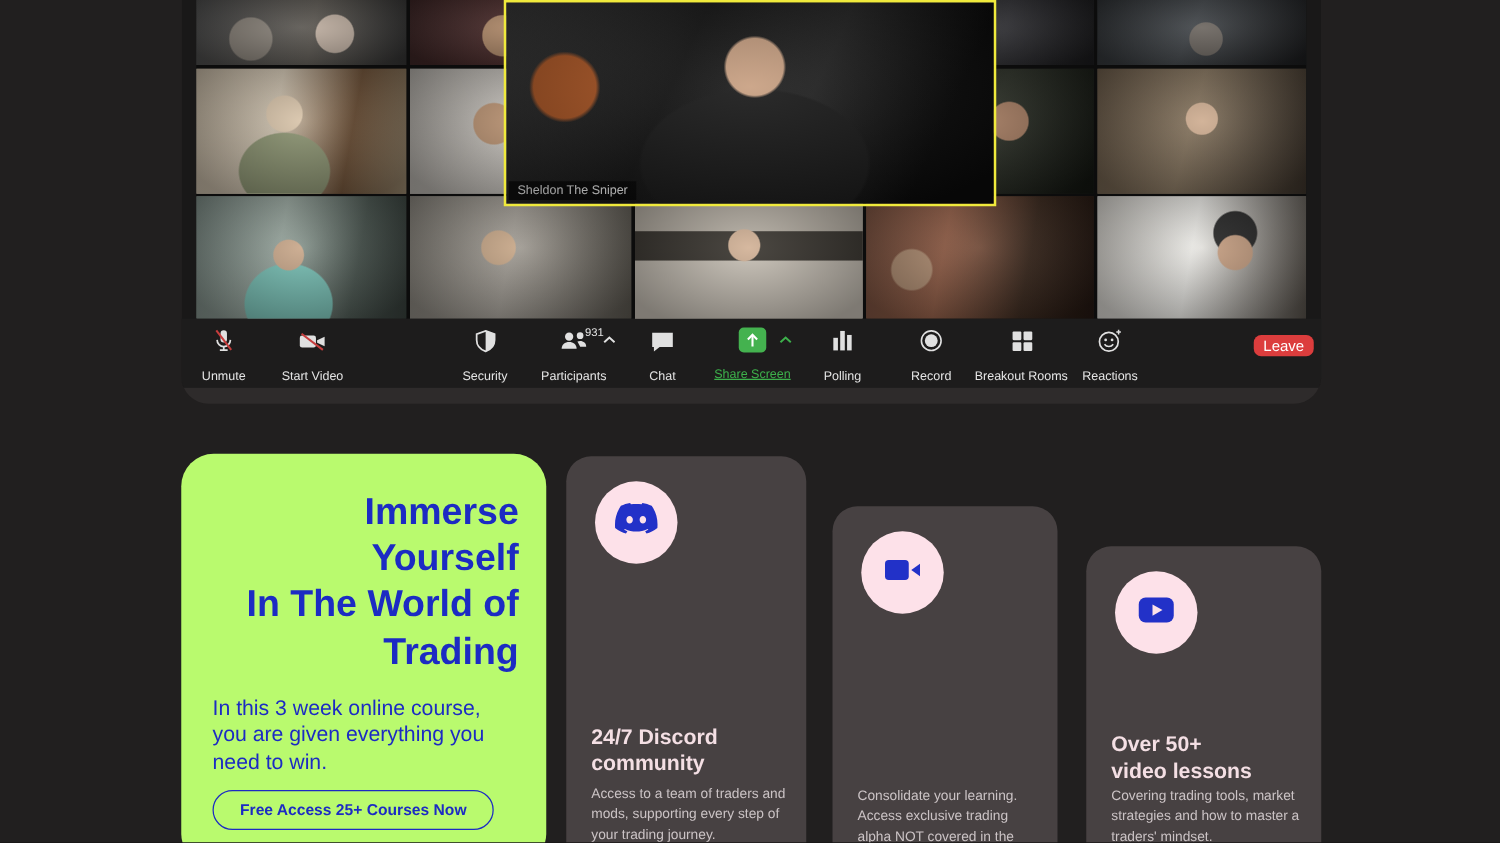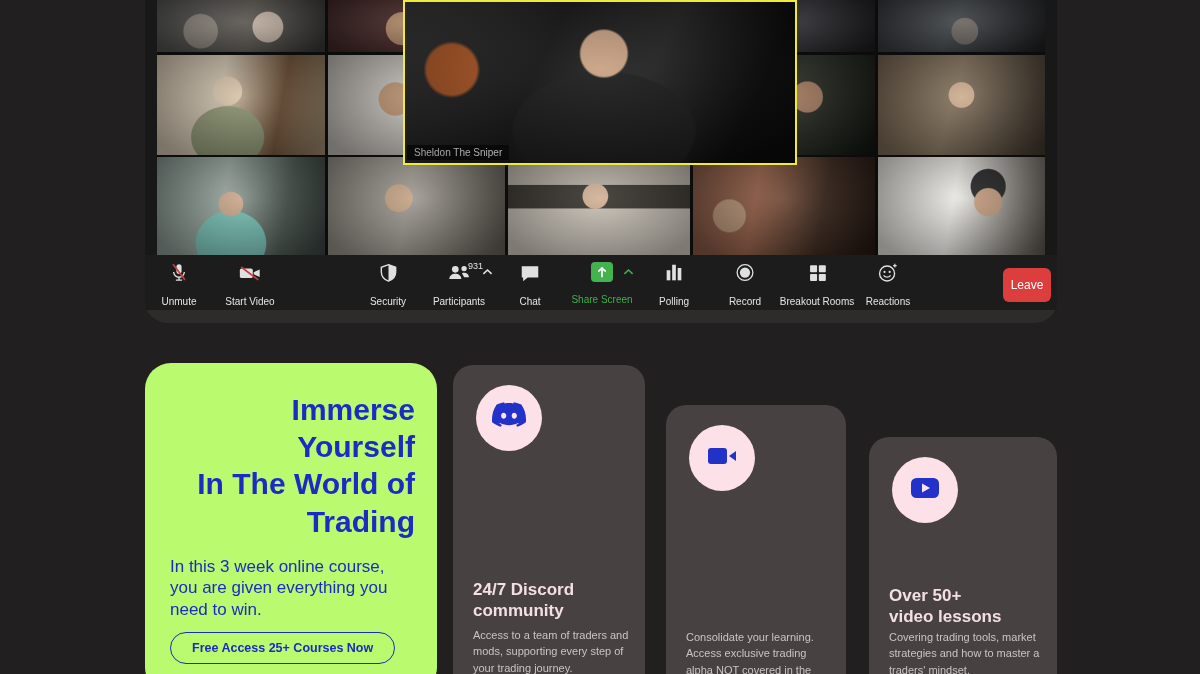--- a/index.html
+++ b/index.html
@@ -70,27 +70,27 @@
                         linear-gradient(115deg,#3a3a3a,#161616 35%,#242424 60%,#0b0b0b 85%); }
   .speaker-name { position:absolute; left:2px; bottom:3px; background:rgba(0,0,0,0.6);
                   color:#fff; font-size:10px; padding:2px 7px; }
 
   
   .toolbar { position:absolute; left:0; top:255px; width:100%; height:55px; background:#1d1c1c; }
   .tb { position:absolute; top:7px; width:72px; display:flex; flex-direction:column; align-items:center;
         gap:12px; cursor:pointer; }
   .tb svg { display:block; }
   .tb .lbl { font-size:10px; color:#e4e4e4; white-space:nowrap; }
-  .tb.green .lbl { color:#3db04b; }
+  .tb.green .lbl { color:#3db04b;text-decoration:underline; }
   .tb .count { position:absolute; top:-1px; left:calc(50% + 9px); font-size:9px; color:#e4e4e4; }
   .tb .chev { position:absolute; top:6px; left:calc(50% + 23px); }
   .tb.green .chev { left:calc(50% + 21px); }
   .sharebox { width:22px; height:20px; background:#44b24f; border-radius:4px;
               display:flex; align-items:center; justify-content:center; }
-  .leave-btn { position:absolute; left:858px; top:13px; width:48px; height:34px; background:#dc3d3d;
+  .leave-btn { position:absolute; left:858px; top:13px; width:48px; height:17px; background:#dc3d3d;
                border:none; border-radius:6px; color:#fff; font-size:12px;
                font-family:inherit; cursor:pointer; }
 
   
   .hero { position:absolute; left:145px; top:363px; width:292px; height:330px;
           background:#b9fa6e; border-radius:26px; }
   .hero h1 { position:absolute; left:25px; top:28px; width:245px; font-size:30px; line-height:1.24;
              font-weight:bold; color:#1c2bc3; white-space:pre-line;text-align:right; }
   .hero p { position:absolute; left:25px; top:193px; width:238px; font-size:17px; line-height:1.25;
             color:#1c2bc3; }

